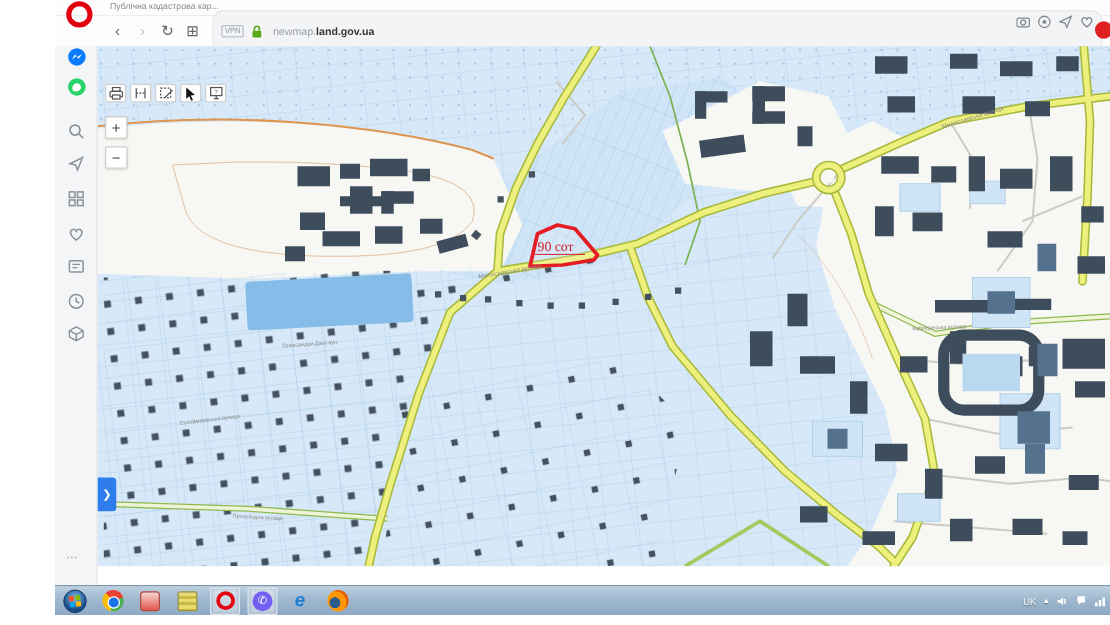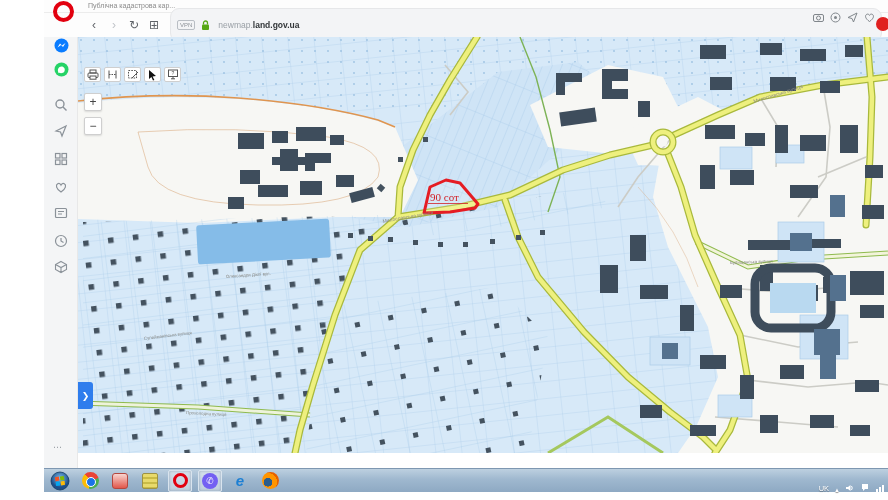--- a/index.html
+++ b/index.html
@@ -69,21 +69,21 @@
   #zoom-in { top:56px; } #zoom-out { top:80px; }
 
   #panel-toggle { position:absolute; left:0; top:345px; width:15px; height:27px; background:#2f7ded;
     border-radius:0 3px 3px 0; color:#fff; font-size:9px; display:flex; align-items:center; justify-content:center; }
 
   
   #taskbar { position:absolute; left:44px; top:468px; width:844px; height:24px;
     background:linear-gradient(#bdd0e0,#9fb8cf 45%,#8ea9c3); border-top:1px solid #7e97b1; display:flex; align-items:center; }
   .tb-app { width:24px; height:22px; display:flex; align-items:center; justify-content:center; margin-left:6px; border-radius:2px; }
   .tb-app.pressed { background:rgba(255,255,255,.45); border:1px solid #d9e4ee; box-shadow:inset 0 0 3px rgba(60,90,120,.4); }
-  #tray { position:absolute; right:2px; top:0; height:24px; display:flex; align-items:flex-end; gap:5px; color:#fff;
+  #tray { position:absolute; right:2px; top:0; height:24px; display:flex; align-items:center; gap:5px; color:#fff;
     font-size:7.5px; text-shadow:0 1px 1px rgba(0,0,0,.4); }
 
   .chrome-ball { width:17px; height:17px; border-radius:50%;
     background:conic-gradient(from -45deg,#ea4335 0 33%,#4caf50 0 66%,#fbbc05 0 100%); position:relative; }
   .chrome-ball::after { content:""; position:absolute; left:4.5px; top:4.5px; width:8px; height:8px;
     border-radius:50%; background:#1a73e8; border:1.5px solid #fff; }
   .ff-ball { width:17px; height:17px; border-radius:50%;
     background:radial-gradient(circle at 35% 60%,#2b5d8c 0 28%,#ff9500 30% 60%,#e66000 61% 100%); }
   .viber-ball { width:16px; height:16px; border-radius:50%; background:#7360f2; color:#fff; font-size:9px;
     display:flex; align-items:center; justify-content:center; }

